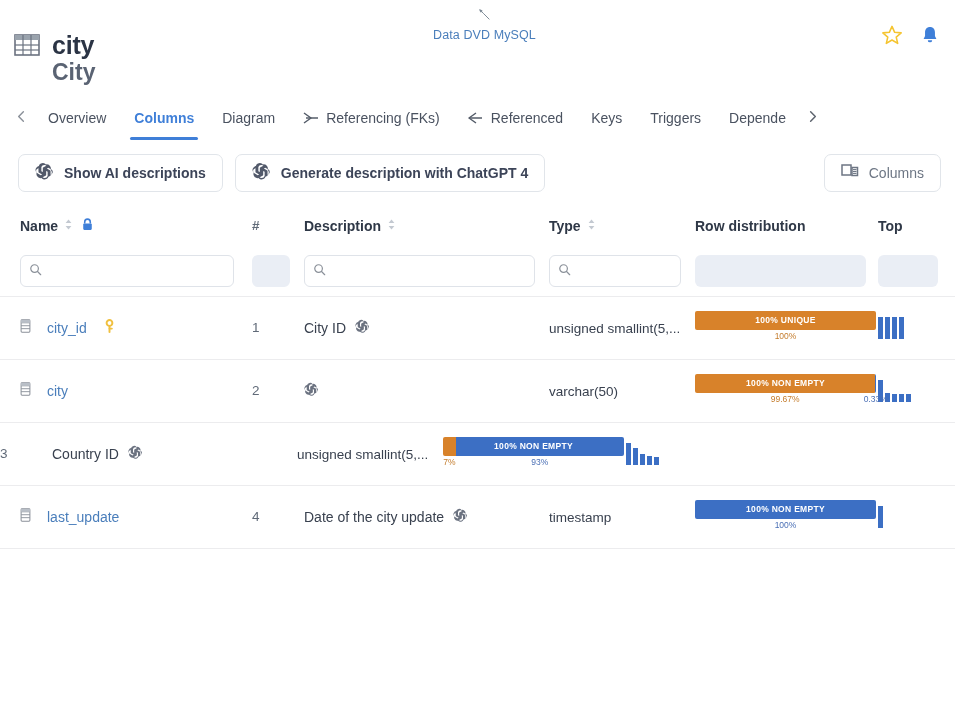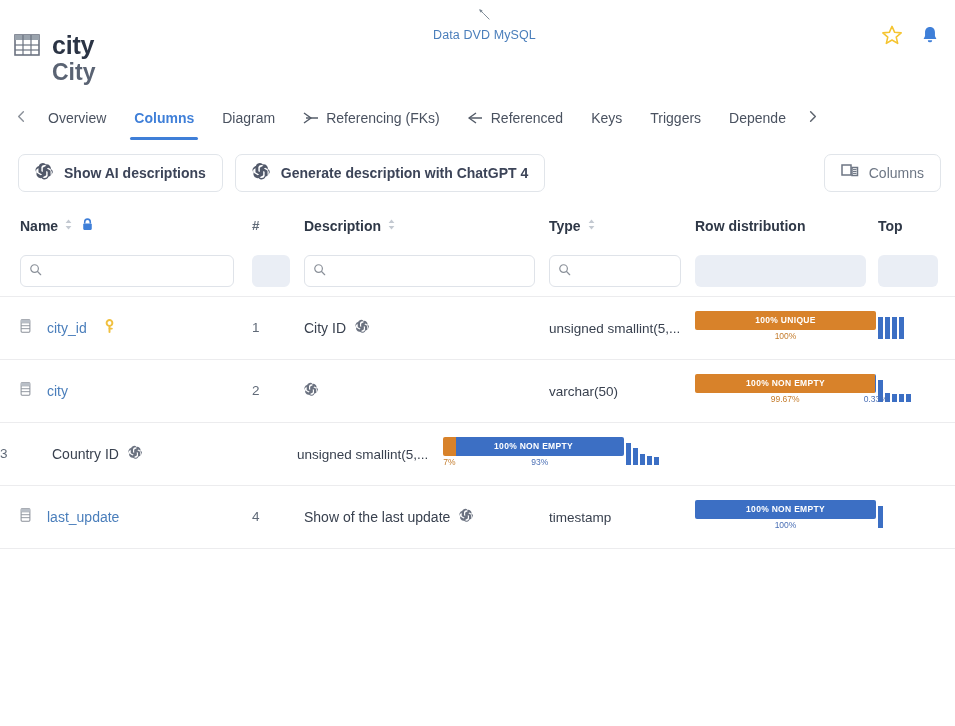--- a/index.html
+++ b/index.html
@@ -583,21 +583,21 @@
   <line x1="1.2" y1="7.2" x2="10.8" y2="7.2" stroke="#8a9099" stroke-width="1"></line>
   <line x1="1.2" y1="10.4" x2="10.8" y2="10.4" stroke="#8a9099" stroke-width="1"></line>
   <rect x="1.2" y="0.8" width="9.6" height="3.2" fill="#b9bfc7"></rect>
               </svg></span>
       <span class="col-link">last_update</span>
           </div>
         </div>
         <div class="c-num">4</div>
         <div class="c-desc">
           <div class="desc-cell">
-      <span>Show of the last update</span>
+      <span>Date of the city update</span>
       <span><svg viewBox="0 0 20 20" width="15" height="15">
   <path d="M16.5 8.2 a4.3 4.3 0 0 0-.37-3.53 4.35 4.35 0 0 0-4.69-2.09A4.33 4.33 0 0 0 4.1 4.1
      a4.33 4.33 0 0 0-2.9 2.1 4.35 4.35 0 0 0 .53 5.1 4.3 4.3 0 0 0 .37 3.53
      4.35 4.35 0 0 0 4.69 2.09 4.33 4.33 0 0 0 7.34-1.52 4.33 4.33 0 0 0 2.9-2.1
      4.35 4.35 0 0 0-.53-5.1z M10 3.1 a3.2 3.2 0 0 1 2.06.75l-.11.06-3.45 1.99
      a.56.56 0 0 0-.28.49v4.2L6.7 9.73V5.35A3.23 3.23 0 0 1 10 3.1z
      M3.27 6.85a3.2 3.2 0 0 1 .37-.84v4.45c0 .2.1.38.28.49l3.62 2.09-1.52.88
      L2.23 11.7a3.23 3.23 0 0 1-.18-4.4zM10 16.9
      a3.2 3.2 0 0 1-2.06-.75l.11-.06 3.45-1.99a.56.56 0 0 0 .28-.49V9.4l1.52.88v4.38
      A3.23 3.23 0 0 1 10 16.9zM16.73 13.15a3.2 3.2 0 0 1-.37.84V9.54a.56.56 0 0 0-.28-.49

